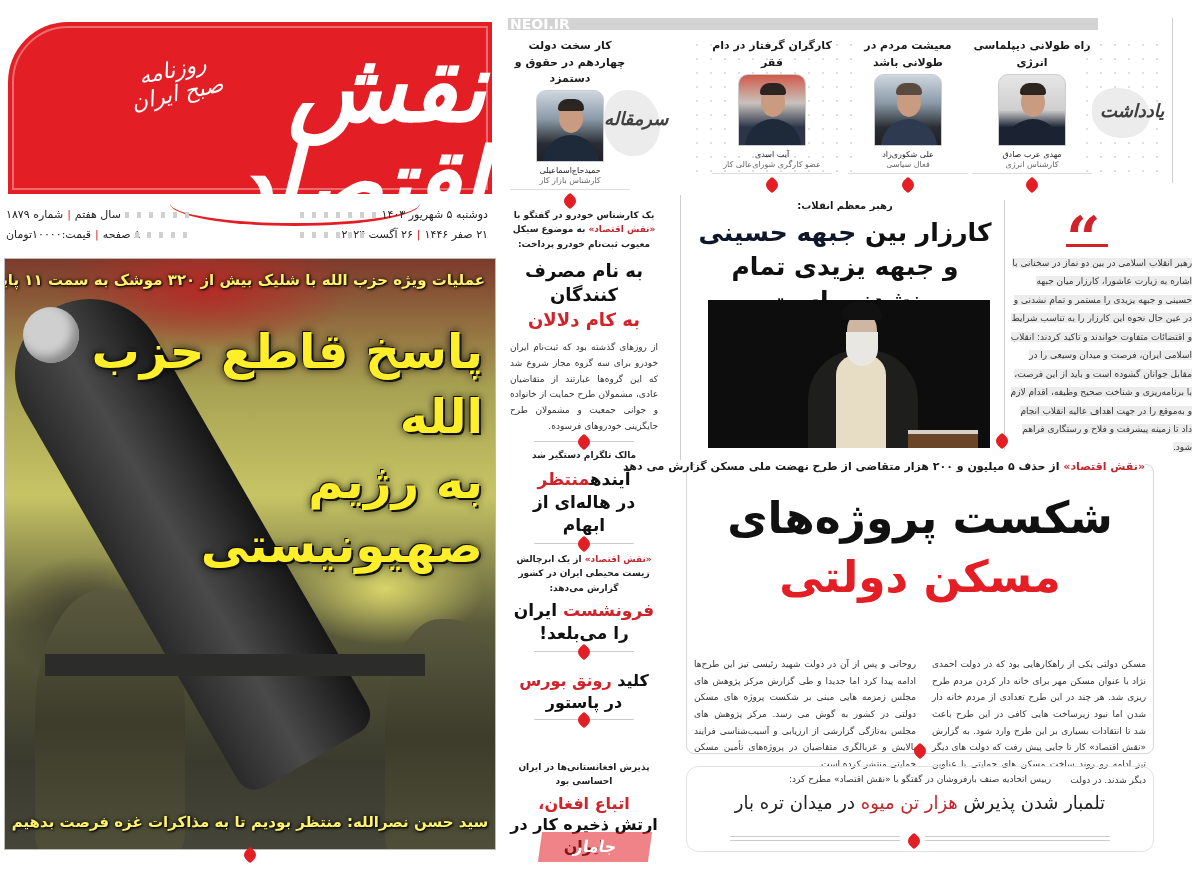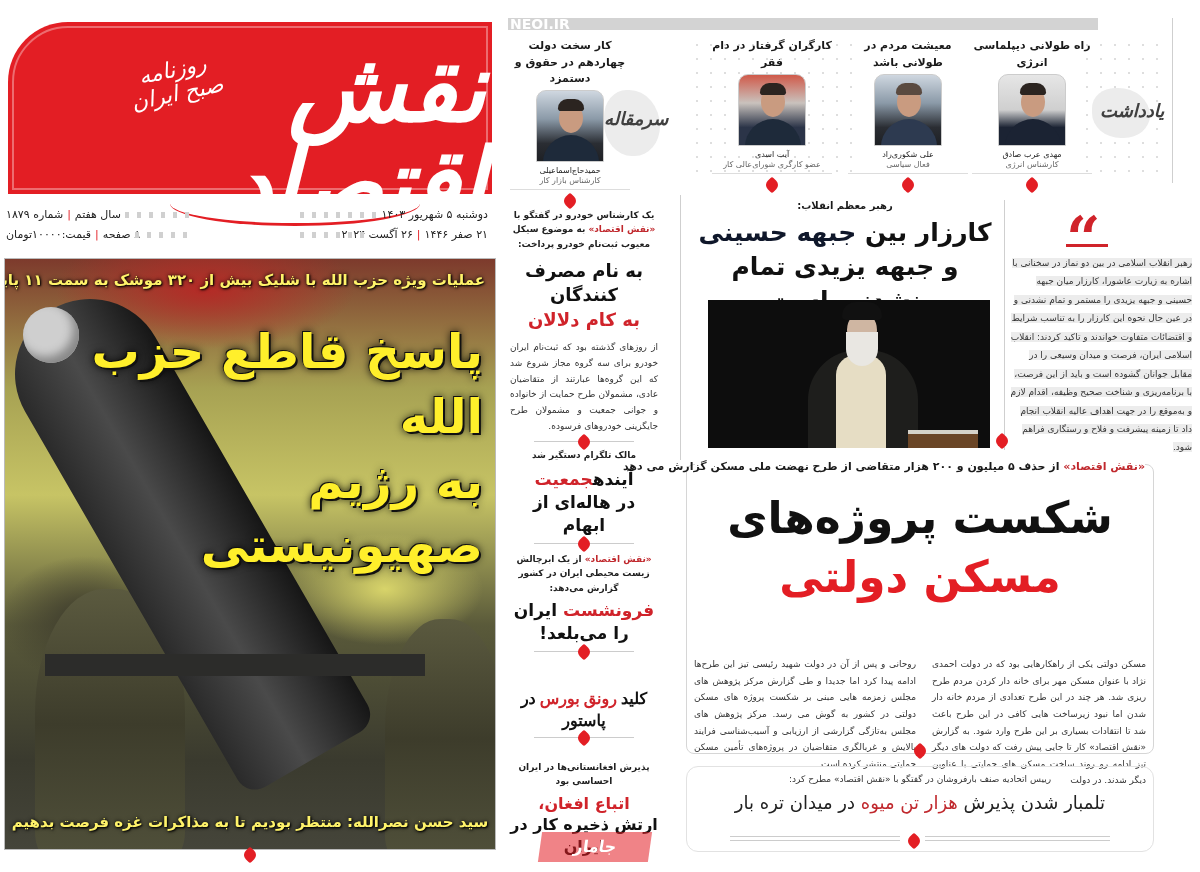--- a/index.html
+++ b/index.html
@@ -208,21 +208,21 @@
   <div class="hl" style="font-size:18px;"><span class="red">به کام دلالان</span></div>
   <div class="body-txt" style="margin-top:8px;">از روزهای گذشته بود که ثبت‌نام ایران خودرو برای سه گروه مجاز شروع شد که این گروه‌ها عبارتند از متقاضیان عادی، مشمولان طرح حمایت از خانواده و جوانی جمعیت و مشمولان طرح جایگزینی خودروهای فرسوده.</div>
   <div class="divider-mark">
       <span class="page-marker"></span>
     </div>
 </div>
 
 <div class="mid-col" style="top:448px;">
   <div class="kicker">مالک تلگرام دستگیر شد</div>
   <div class="hl" style="font-size:17px; margin-top:6px;">
-    <span>آینده</span><span class="red">جمعیت</span>
+    <span>آینده</span><span class="red">منتظر</span>
   </div>
   <div class="hl" style="font-size:17px;">در هاله‌ای از ابهام</div>
   <div class="divider-mark">
       <span class="page-marker"></span>
     </div>
 </div>
 
 <div class="mid-col" style="top:552px;">
   <div class="kicker">
     <span class="red">«نقش اقتصاد»</span>
@@ -231,21 +231,21 @@
   <div class="hl" style="font-size:17px; margin-top:4px;">
     <span class="red">فرونشست</span>
     <span>ایران را می‌بلعد!</span>
   </div>
   <div class="divider-mark">
       <span class="page-marker"></span>
     </div>
 </div>
 
 <div class="mid-col" style="top:668px;">
-  <div class="hl" style="font-size:16px; margin-top:20px;font-family:Liberation Serif, serif;">
+  <div class="hl" style="font-size:16px; margin-top:2px;">
     <span>کلید</span>
     <span class="red">رونق بورس</span>
     <span>در پاستور</span>
   </div>
   <div class="divider-mark">
       <span class="page-marker"></span>
     </div>
 </div>
 
 <div class="mid-col" style="top:760px;">

